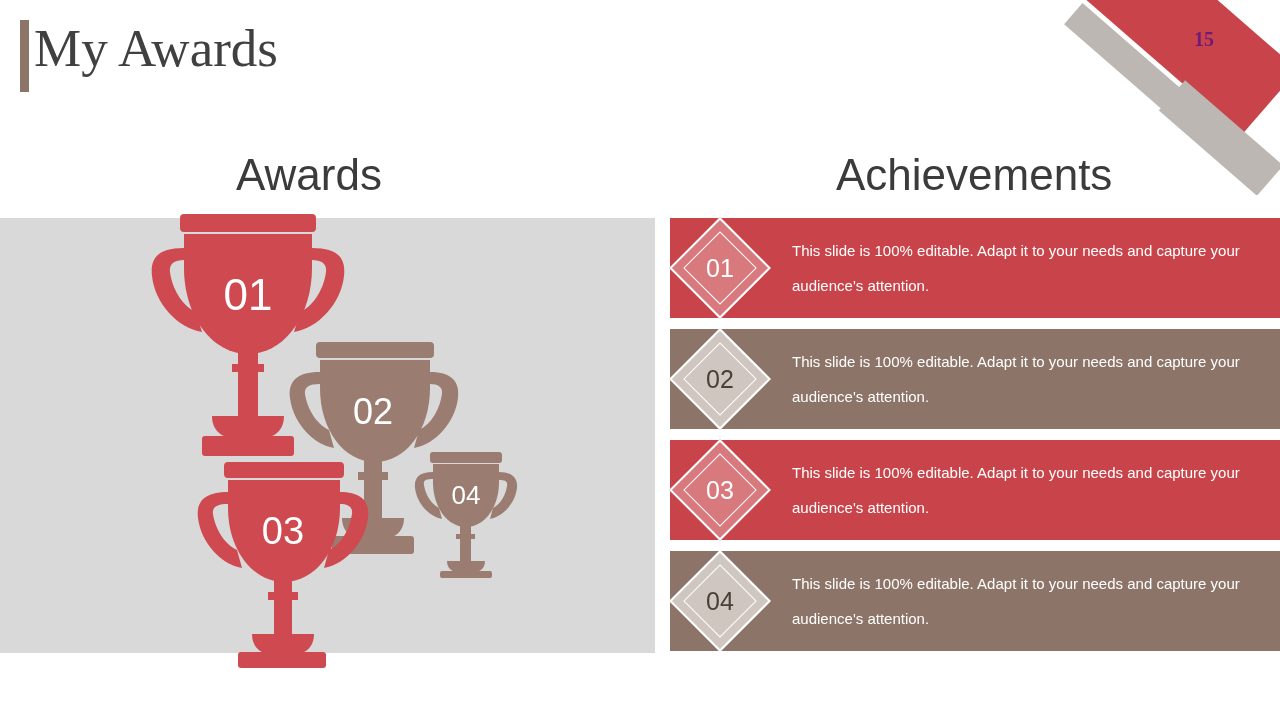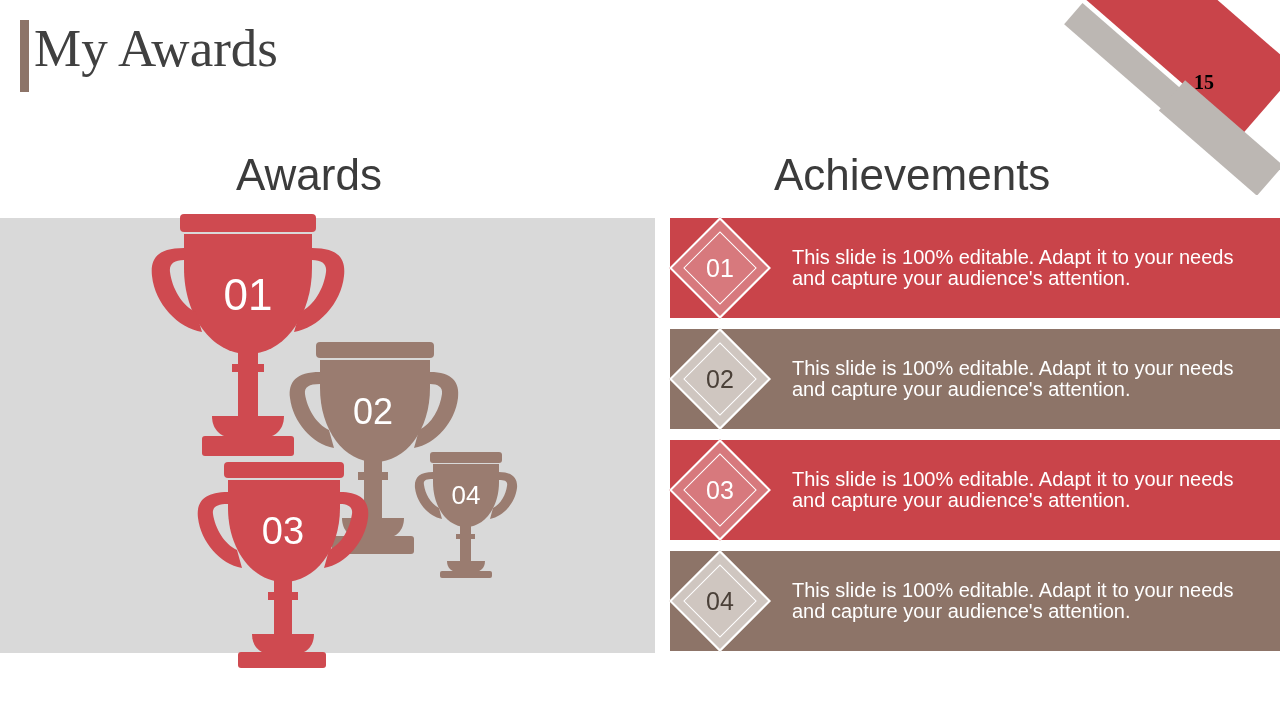--- a/index.html
+++ b/index.html
@@ -78,37 +78,36 @@
     height: 40px;
     right: -6px;
     top: 118px;
     transform: rotate(41deg);
     transform-origin: center;
   }
   #page-number {
     position: absolute;
     right: 66px;
     top: 28px;
-    color: #000000;
+    color: #701a75;
     font-size: 20px;
     font-weight: bold;
     font-family: "Liberation Serif", serif;
-    margin-top: 43px;
   }
 
   
   .col-heading {
     position: absolute;
     font-size: 44px;
     font-weight: normal;
     color: #3b3b3b;
     white-space: nowrap;
   }
   #heading-awards { left: 236px; top: 150px; }
-  #heading-achievements { left: 774px; top: 150px; }
+  #heading-achievements { left: 836px; top: 150px; }
 
   
   #awards-panel {
     position: absolute;
     left: 0;
     top: 218px;
     width: 655px;
     height: 435px;
     background: #d9d9d9;
   }
@@ -172,22 +171,22 @@
     display: flex;
     align-items: center;
     justify-content: center;
     font-size: 25px;
     color: #ffffff;
   }
   .ach-row.brown .diamond-num { color: #4a4038; }
   .ach-text {
     flex: 1 1 auto;
     color: #ffffff;
-    font-size: 20px;
-    line-height: 21px;
+    font-size: 15px;
+    line-height: 35px;
     padding-right: 28px;
     padding-left: 22px;
   }
 </style>
 </head>
 <body>
 
 <div id="title-bar"></div>
 <div id="page-title">My Awards</div>
 

